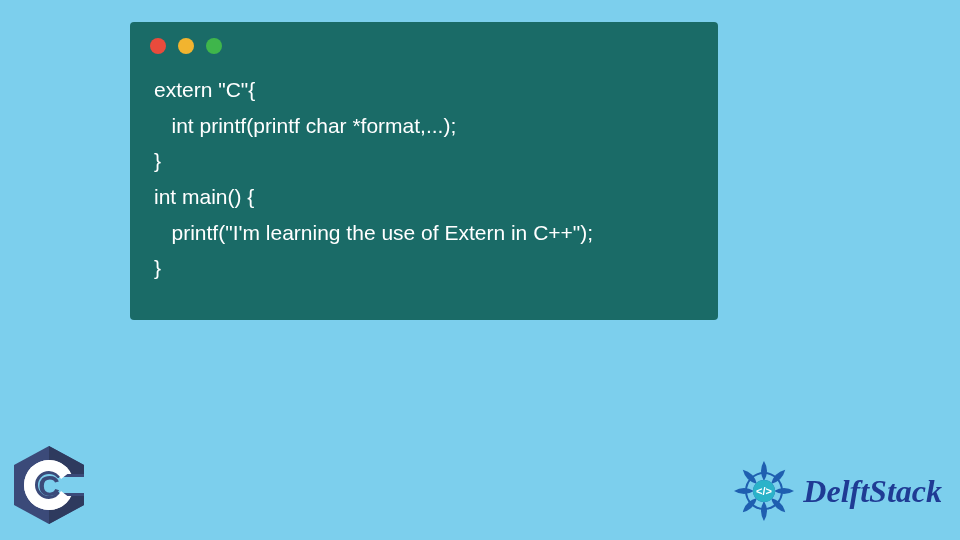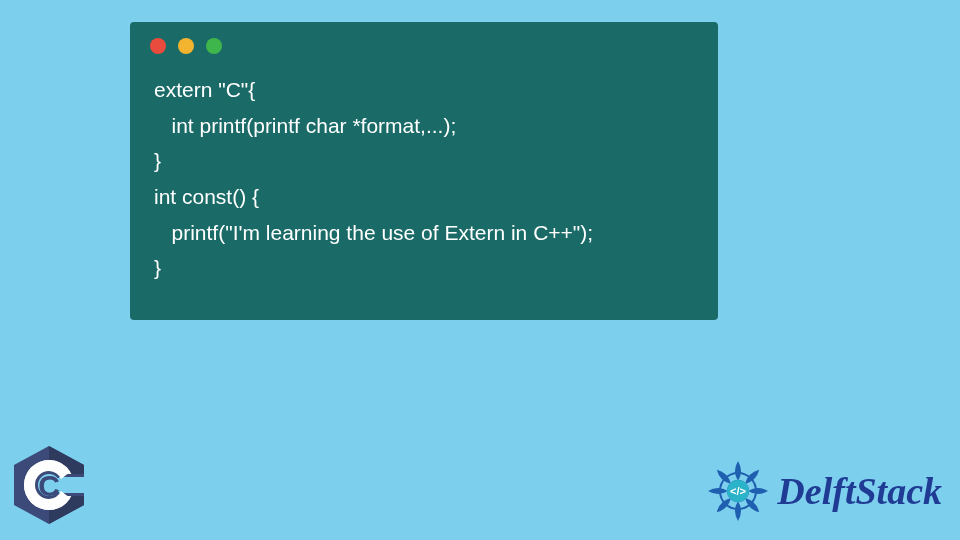--- a/index.html
+++ b/index.html
@@ -51,21 +51,21 @@
   .delft {
     position: absolute;
     right: 18px;
     bottom: 16px;
     display: flex;
     align-items: center;
     gap: 6px;
   }
   .delft-text {
     color: #1f3b94;
-    font-size: 38px;
+    font-size: 32px;
     font-weight: 600;
     font-style: italic;
     font-family: Georgia, 'Times New Roman', serif;
   }
   .mandala {
     width: 66px;
     height: 66px;
   }
 </style>
 </head>
@@ -73,21 +73,21 @@
 
 <div class="code-window">
   <div class="dots">
     <div class="dot dot-red"></div>
     <div class="dot dot-yellow"></div>
     <div class="dot dot-green"></div>
   </div>
   <div class="code-content"><span>extern "C"{</span>
 <span>   int printf(printf char *format,...);</span>
 <span>}</span>
-<span>int const() {</span>
+<span>int main() {</span>
 <span>   printf("I'm learning the use of Extern in C++");</span>
 <span>}</span></div>
 </div>
 
 <div class="c-logo">
   <svg viewBox="0 0 70 78" width="70" height="78">
     <polygon points="35,0 70,19 70,59 35,78 0,59 0,19" fill="#3b4a79"></polygon>
     <polygon points="35,0 70,19 70,59 35,78 35,0" fill="#2e3a5e"></polygon>
     <circle cx="35" cy="39" r="25" fill="#ffffff"></circle>
     <circle cx="35" cy="39" r="18" fill="#3b4a79"></circle>

